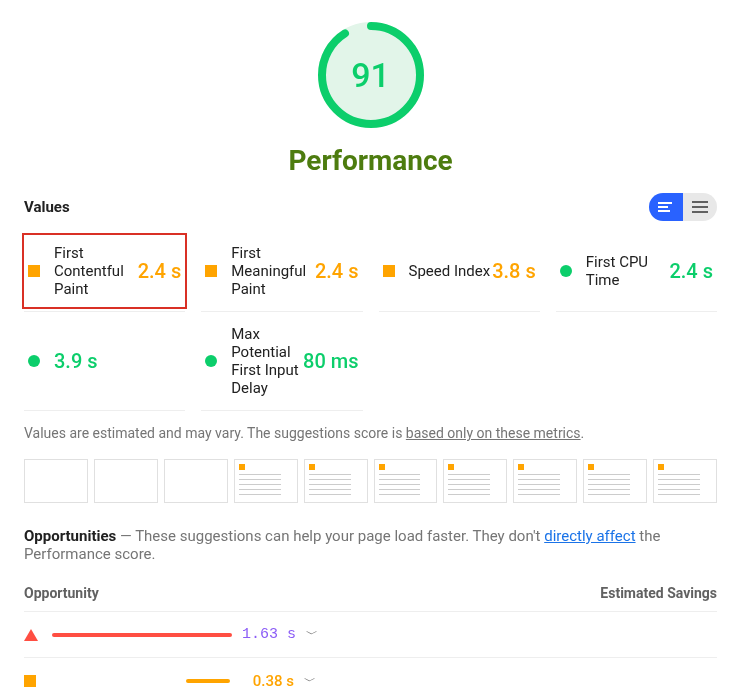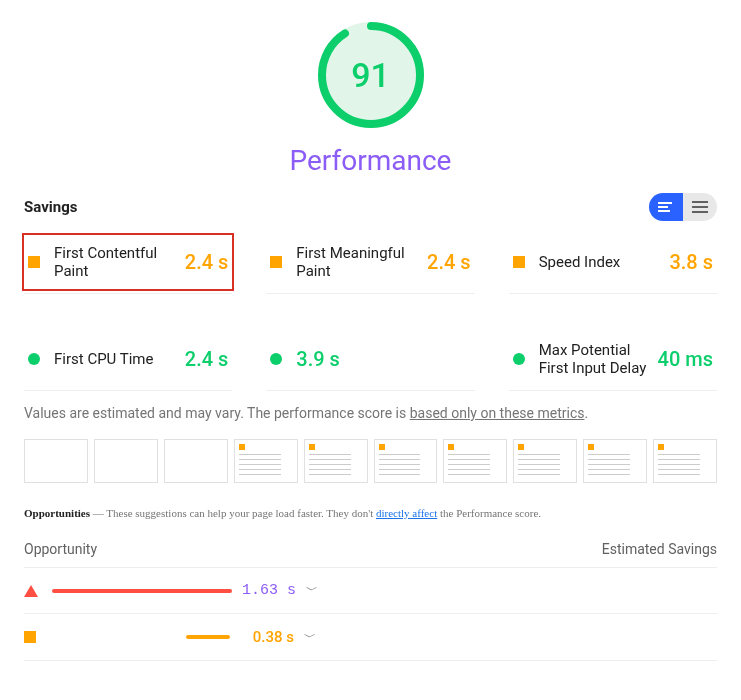--- a/index.html
+++ b/index.html
@@ -4,50 +4,50 @@
 <style>
   * { box-sizing: border-box; margin: 0; padding: 0; }
   body { font-family: Roboto, Arial, sans-serif; background: #fff; color: #212121; width: 741px; padding: 20px 24px; }
   .score-wrap { text-align: center; margin-bottom: 10px; }
   .gauge { position: relative; width: 110px; height: 110px; margin: 0 auto 14px; }
   .gauge svg { transform: rotate(-90deg); }
   .gauge-bg { fill: none; stroke: #e2f5e9; stroke-width: 8; }
   .gauge-fill { fill: #e2f5e9; }
   .gauge-arc { fill: none; stroke: #0cce6b; stroke-width: 8; stroke-linecap: round; }
   .gauge-num { position: absolute; top: 0; left: 0; width: 100%; height: 100%; display: flex; align-items: center; justify-content: center; font-size: 34px; font-weight: 500; color: #0cce6b; text-align: right; }
-  .title { font-size: 28px; font-weight: 400; color: #8b5cf6; }
+  .title { font-size: 28px; font-weight: 700; color: #4d7c0f; }
   .section-header { display: flex; align-items: center; justify-content: space-between; margin-top: 16px; }
   .section-label { font-weight: 700; font-size: 15px; }
   .toggle-pill { display: flex; border-radius: 20px; overflow: hidden; }
   .toggle-btn { width: 34px; height: 28px; display: flex; align-items: center; justify-content: center; cursor: pointer; }
   .toggle-active { background: #2962ff; }
   .toggle-inactive { background: #e8e8e8; }
-  .metrics { display: grid; grid-template-columns: 1fr 1fr 1fr; column-gap: 16px; margin-top: 10px; margin-bottom: 14px; gap: 34px; }
+  .metrics { display: grid; grid-template-columns: 1fr 1fr 1fr 1fr; column-gap: 16px; margin-top: 10px; margin-bottom: 14px; }
   .metric { display: flex; align-items: center; padding: 13px 4px; border-bottom: 1px solid #eee; }
   .m-icon { width: 12px; height: 12px; margin-right: 14px; flex-shrink: 0; }
   .sq-orange { background: #ffa400; }
   .circ-green { background: #0cce6b; border-radius: 50%; }
   .m-label { flex: 1; font-size: 15px; }
   .m-val { font-weight: 500; font-size: 20px; }
   .val-orange { color: #ffa400; }
   .val-green { color: #0cce6b; }
   .val-red { color: #8b5cf6; font-family: Liberation Mono, monospace; }
   .highlight { position: relative; }
   .highlight::after { content:""; position:absolute; left:-2px; right:-2px; top:2px; bottom:2px; border:2px solid #d93025; pointer-events:none; }
   .disclaimer { color: #757575; font-size: 14px; margin-bottom: 18px; }
   .disclaimer a { color: #757575; text-decoration: underline; }
   .filmstrip { display: flex; gap: 6px; margin-bottom: 24px; }
   .frame { flex:1; height: 44px; border: 1px solid #e0e0e0; background: #fff; position: relative; overflow: hidden; }
   .frame.loaded::before { content:""; position:absolute; left:4px; top:4px; width:6px; height:6px; background:#ffa400; }
   .frame.loaded::after { content:""; position:absolute; left:4px; top:14px; right:16px; bottom:4px; background: repeating-linear-gradient(#ccc, #ccc 1px, transparent 1px, transparent 5px); }
-  .opp-intro { font-size: 11px; margin-bottom: 22px; font-family: Liberation Serif, serif; }
+  .opp-intro { font-size: 15px; margin-bottom: 22px; }
   .opp-intro .em { font-weight: 700; }
   .opp-intro .rest { color: #757575; }
   .opp-intro a { color: #1a73e8; text-decoration: underline; }
-  .opp-header { display:flex; justify-content: space-between; color:#616161; font-size:14px; padding-bottom:10px; border-bottom:1px solid #eee; }
+  .opp-header { display:flex; justify-content: space-between; color:#616161; font-size:14px; padding-bottom:10px; border-bottom:1px solid #eee;font-weight:bold; }
   .opp-row { display:flex; align-items:center; padding: 14px 0; border-bottom:1px solid #eee; font-size:15px; }
   .opp-row .label { flex:1; }
   .tri-red { width:0; height:0; border-left:7px solid transparent; border-right:7px solid transparent; border-bottom:12px solid #ff4e42; margin-right:14px; }
   .bar-wrap { width: 180px; height:4px; position: relative; margin-right:10px; }
   .bar { position:absolute; height:4px; top:0; border-radius:2px; }
   .bar-red { background:#ff4e42; left:0; right:0; }
   .bar-orange { background:#ffa400; right:0; width:44px; }
   .savings { width: 54px; text-align: right; font-weight:500; }
   .chev { width:20px; text-align:center; color:#757575; font-size:12px; margin-left:6px; }
 </style>
@@ -60,21 +60,21 @@
       <circle class="gauge-fill" cx="55" cy="55" r="49"></circle>
       <circle class="gauge-bg" cx="55" cy="55" r="49"></circle>
       <circle class="gauge-arc" cx="55" cy="55" r="49" stroke-dasharray="280 308"></circle>
     </svg>
     <div class="gauge-num">91</div>
   </div>
   <div class="title">Performance</div>
 </div>
 
 <div class="section-header">
-  <div class="section-label">Savings</div>
+  <div class="section-label">Values</div>
   <div class="toggle-pill">
     <div class="toggle-btn toggle-active">
       <svg width="16" height="10">
           <rect x="0" y="0" width="14" height="2" fill="#fff"></rect>
           <rect x="0" y="4" width="10" height="2" fill="#fff"></rect>
           <rect x="0" y="8" width="12" height="2" fill="#fff"></rect>
         </svg>
     </div>
     <div class="toggle-btn toggle-inactive">
       <svg width="16" height="12">
@@ -107,26 +107,26 @@
       <span class="m-label">First CPU Time</span>
       <span class="m-val val-green">2.4 s</span>
     </div>
     <div class="metric">
       <span class="m-icon circ-green"></span>
       <span class="m-val val-green">3.9 s</span>
     </div>
     <div class="metric">
       <span class="m-icon circ-green"></span>
       <span class="m-label">Max Potential First Input Delay</span>
-      <span class="m-val val-green">40 ms</span>
+      <span class="m-val val-green">80 ms</span>
     </div>
   </div>
 
 <div class="disclaimer">
-  <span>Values are estimated and may vary. The performance score is </span><a href="#">based only on these metrics</a><span>.</span>
+  <span>Values are estimated and may vary. The suggestions score is </span><a href="#">based only on these metrics</a><span>.</span>
 </div>
 
 <div class="filmstrip" id="filmstrip">
     <div class="frame"></div>
     <div class="frame"></div>
     <div class="frame"></div>
     <div class="frame loaded"></div>
     <div class="frame loaded"></div>
     <div class="frame loaded"></div>
     <div class="frame loaded"></div>

